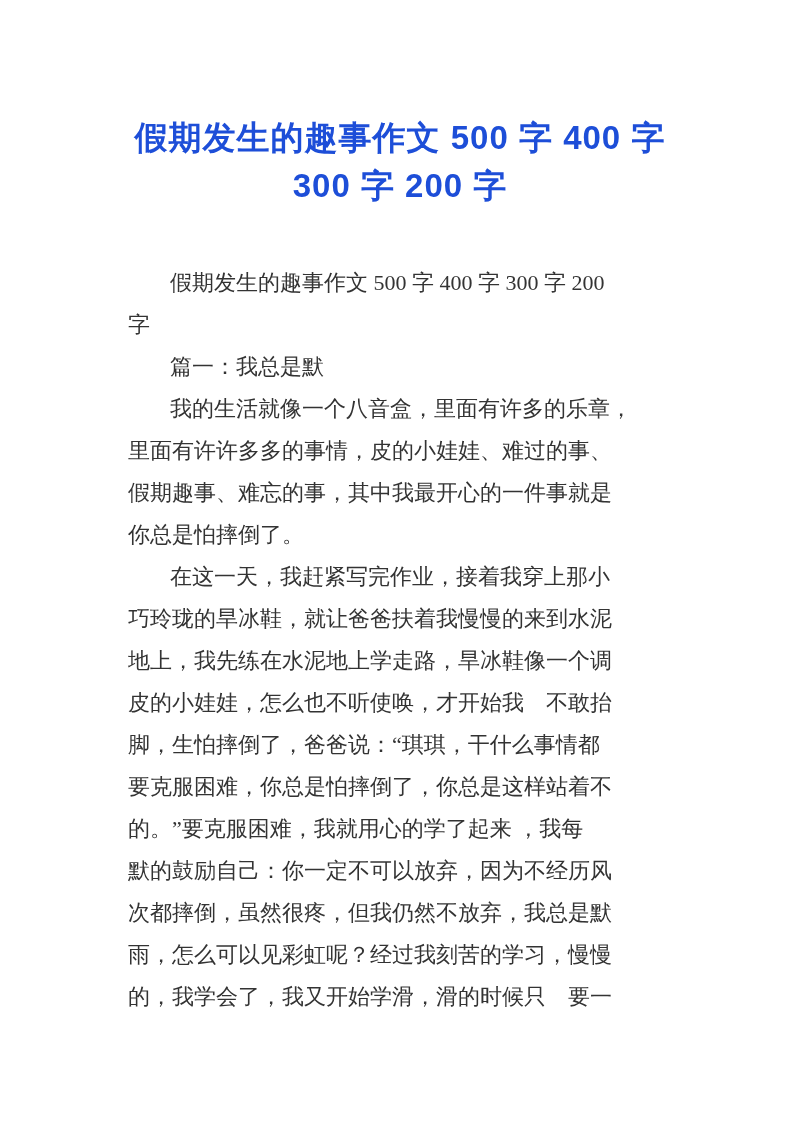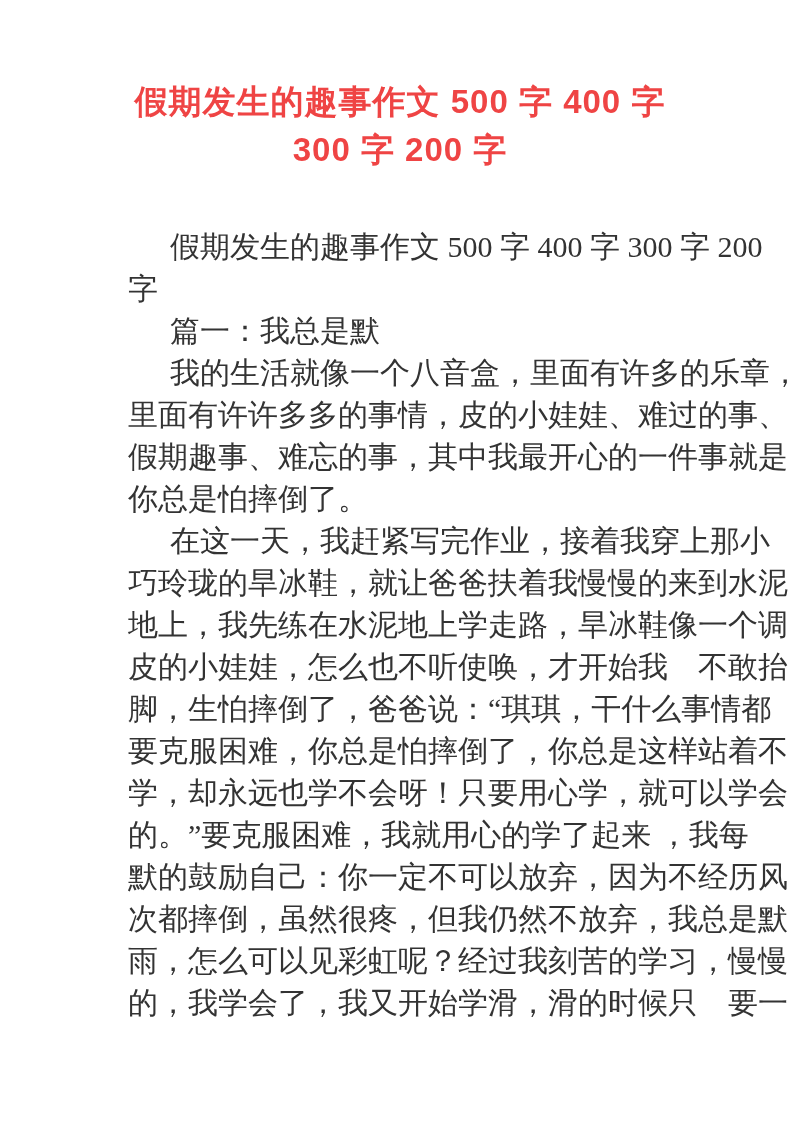--- a/index.html
+++ b/index.html
@@ -9,34 +9,34 @@
   }
   .page {
     position: relative;
     width: 800px;
     height: 1132px;
     background: #ffffff;
     overflow: hidden;
     font-family: "Liberation Serif", "DejaVu Serif", serif;
   }
   .doc-title {
-    margin: 78px 0 0 0;
+    margin: 114px 0 0 0;
     text-align: center;
     font-family: "Liberation Sans", "DejaVu Sans", sans-serif;
     font-weight: bold;
     font-size: 33px;
     line-height: 48px;
-    color: #ef4444;
+    color: #1d4ed8;
     letter-spacing: 1px;
   }
   .doc-body {
     margin-top: 52px;
     padding-left: 128px;
     width: 542px;
-    font-size: 30px;
+    font-size: 22px;
     line-height: 42px;
     color: #333333;
   }
   .paragraph {
     margin: 0;
     padding: 0;
   }
   .line {
     white-space: nowrap;
   }
@@ -66,21 +66,20 @@
         <div class="line">假期趣事、难忘的事，其中我最开心的一件事就是</div>
         <div class="line">你总是怕摔倒了。</div>
       </div>
       <div class="paragraph">
         <div class="line indent">在这一天，我赶紧写完作业，接着我穿上那小</div>
         <div class="line">巧玲珑的旱冰鞋，就让爸爸扶着我慢慢的来到水泥</div>
         <div class="line">地上，我先练在水泥地上学走路，旱冰鞋像一个调</div>
         <div class="line">皮的小娃娃，怎么也不听使唤，才开始我　不敢抬</div>
         <div class="line">脚，生怕摔倒了，爸爸说：“琪琪，干什么事情都</div>
         <div class="line">要克服困难，你总是怕摔倒了，你总是这样站着不</div>
-        <div class="line">学，却永远也学不会呀！只要用心学，就可以学会</div>
         <div class="line">的。”要克服困难，我就用心的学了起来 ，我每</div>
         <div class="line">默的鼓励自己：你一定不可以放弃，因为不经历风</div>
         <div class="line">次都摔倒，虽然很疼，但我仍然不放弃，我总是默</div>
         <div class="line">雨，怎么可以见彩虹呢？经过我刻苦的学习，慢慢</div>
         <div class="line">的，我学会了，我又开始学滑，滑的时候只　要一</div>
       </div>
     </div>
 </div>
 
 </body></html>

